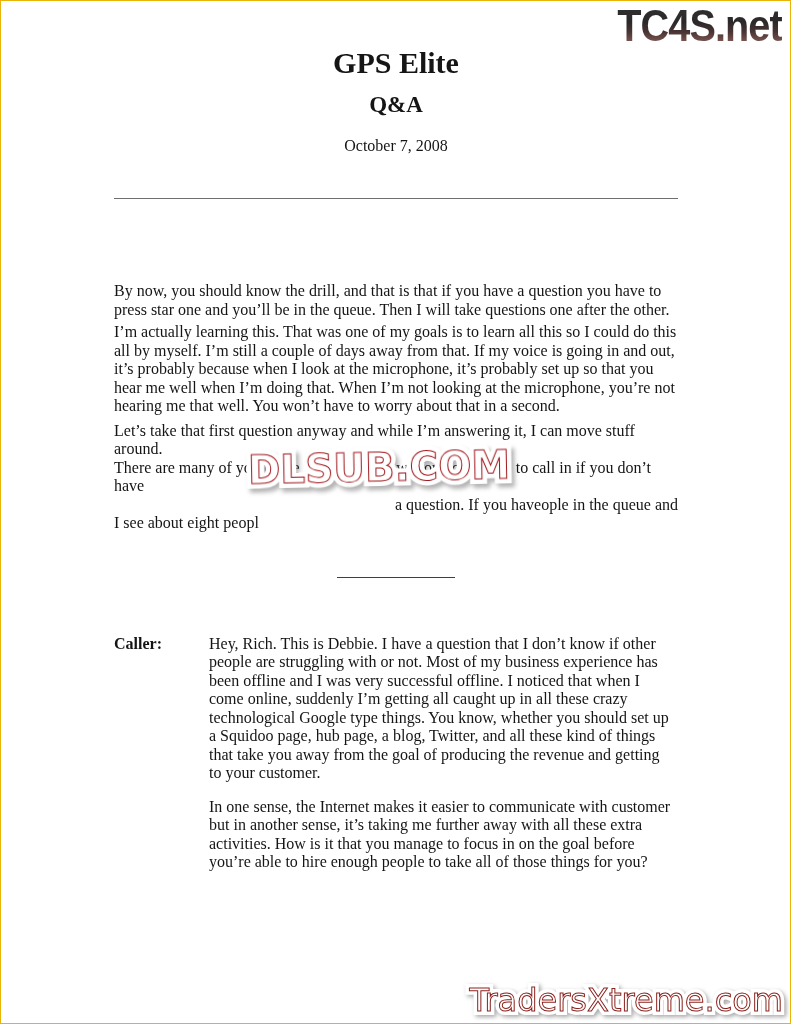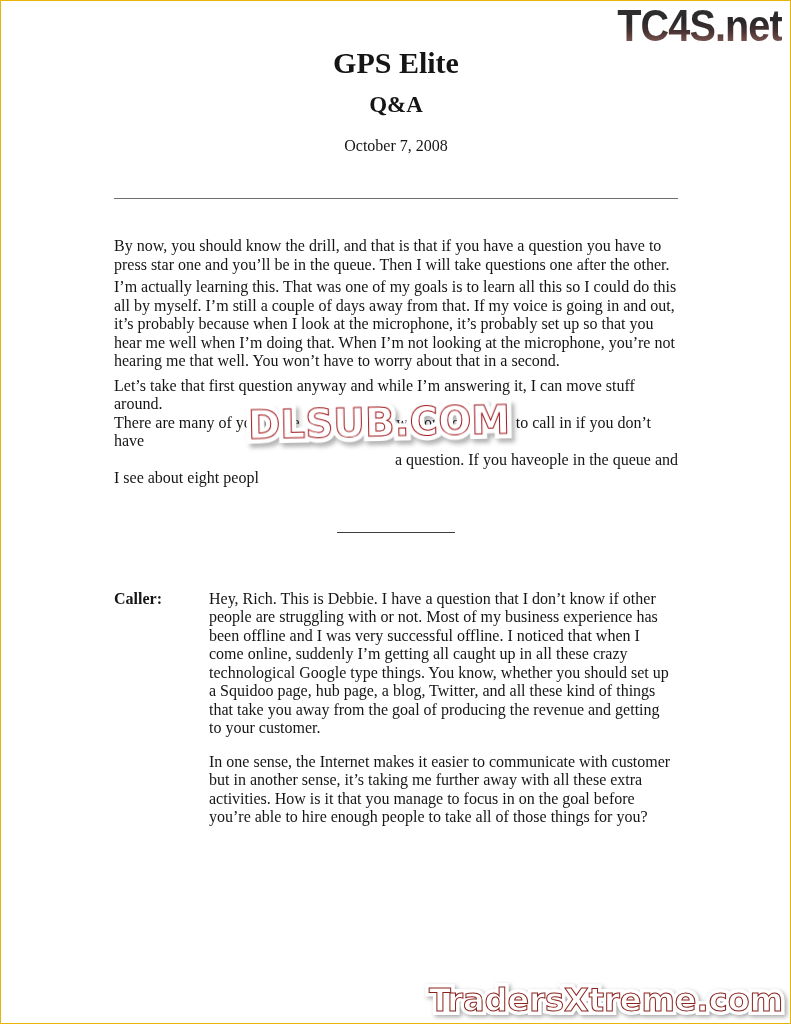--- a/index.html
+++ b/index.html
@@ -31,21 +31,21 @@
 
   .title-block { text-align:center; padding-top:46px; }
   .doc-title    { font-size:30px; font-weight:bold; margin:0; line-height:32px; }
   .doc-subtitle { font-size:23px; font-weight:bold; margin:14px 0 0; line-height:24px; }
   .doc-date     { font-size:16px; font-weight:normal; margin:19px 0 0; line-height:20px; }
 
   .rule-full  { border:0; border-top:1px solid #6f6f6f; margin:42px 0 0; }
   .rule-short { width:118px; border:0; border-top:1px solid #3f3f3f; margin:44px auto 0; }
 
   .para { font-size:16px; line-height:18.5px; margin:0; }
-  .p1 { margin-top:38px; }
+  .p1 { margin-top:83px; }
   .p2 { margin-top:4px; }
   .p3 { margin-top:6px; position:relative; }
   .p3-line3 { display:flex; justify-content:flex-end; }
 
   
   .dlsub {
     position:absolute; left:134px; top:26px; z-index:5;
     font-family:"DejaVu Sans", sans-serif;
     font-weight:bold; font-size:39px; line-height:1;
     transform:rotate(-1.2deg);
@@ -66,21 +66,21 @@
   .d-row { display:flex; }
   .d-row + .d-row { margin-top:16px; }
   .d-speaker { flex:0 0 95px; width:95px; font-weight:bold; font-size:16px; line-height:18.5px; }
   .d-body { width:462px; font-size:16px; line-height:18.5px; }
   .d-body .para + .para { margin-top:15px; }
 
   
   .brand-bottom {
     position:absolute; bottom:5px; right:7px; z-index:5;
     font-family:"DejaVu Sans", sans-serif;
-    font-weight:bold; font-size:32px; line-height:1.1;
+    font-weight:normal; font-size:32px; line-height:1.1;
     background:linear-gradient(180deg,#eb9e97 0%,#dd7c76 38%,#cb534b 62%,#b5352e 100%);
     -webkit-background-clip:text; background-clip:text; color:transparent;
     -webkit-text-stroke:1px #8a231e;
     filter:drop-shadow(2px 2px 2px rgba(130,130,130,0.7));
     white-space:nowrap;
   }
   .brand-bottom::before {
     content:attr(data-text);
     position:absolute; left:0; top:0; z-index:-1;
     color:#ffffff; -webkit-text-stroke:8px #ffffff;

